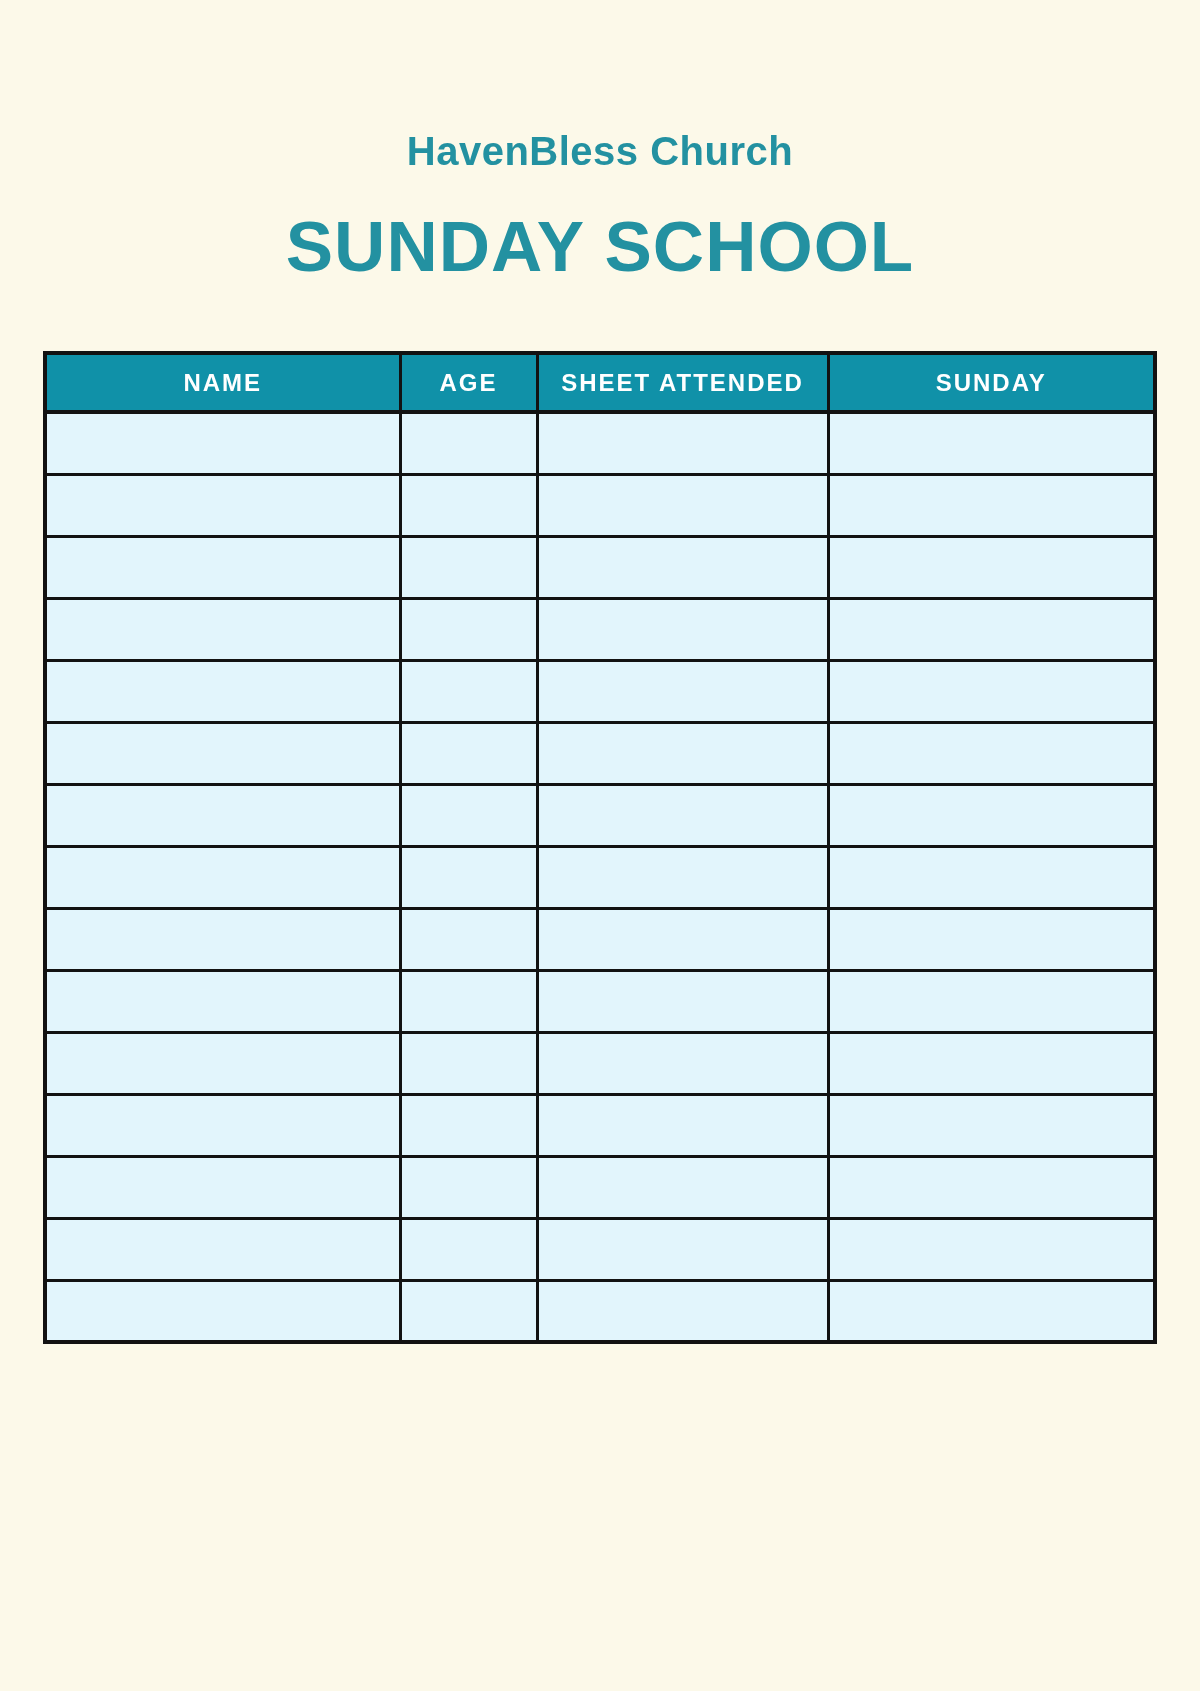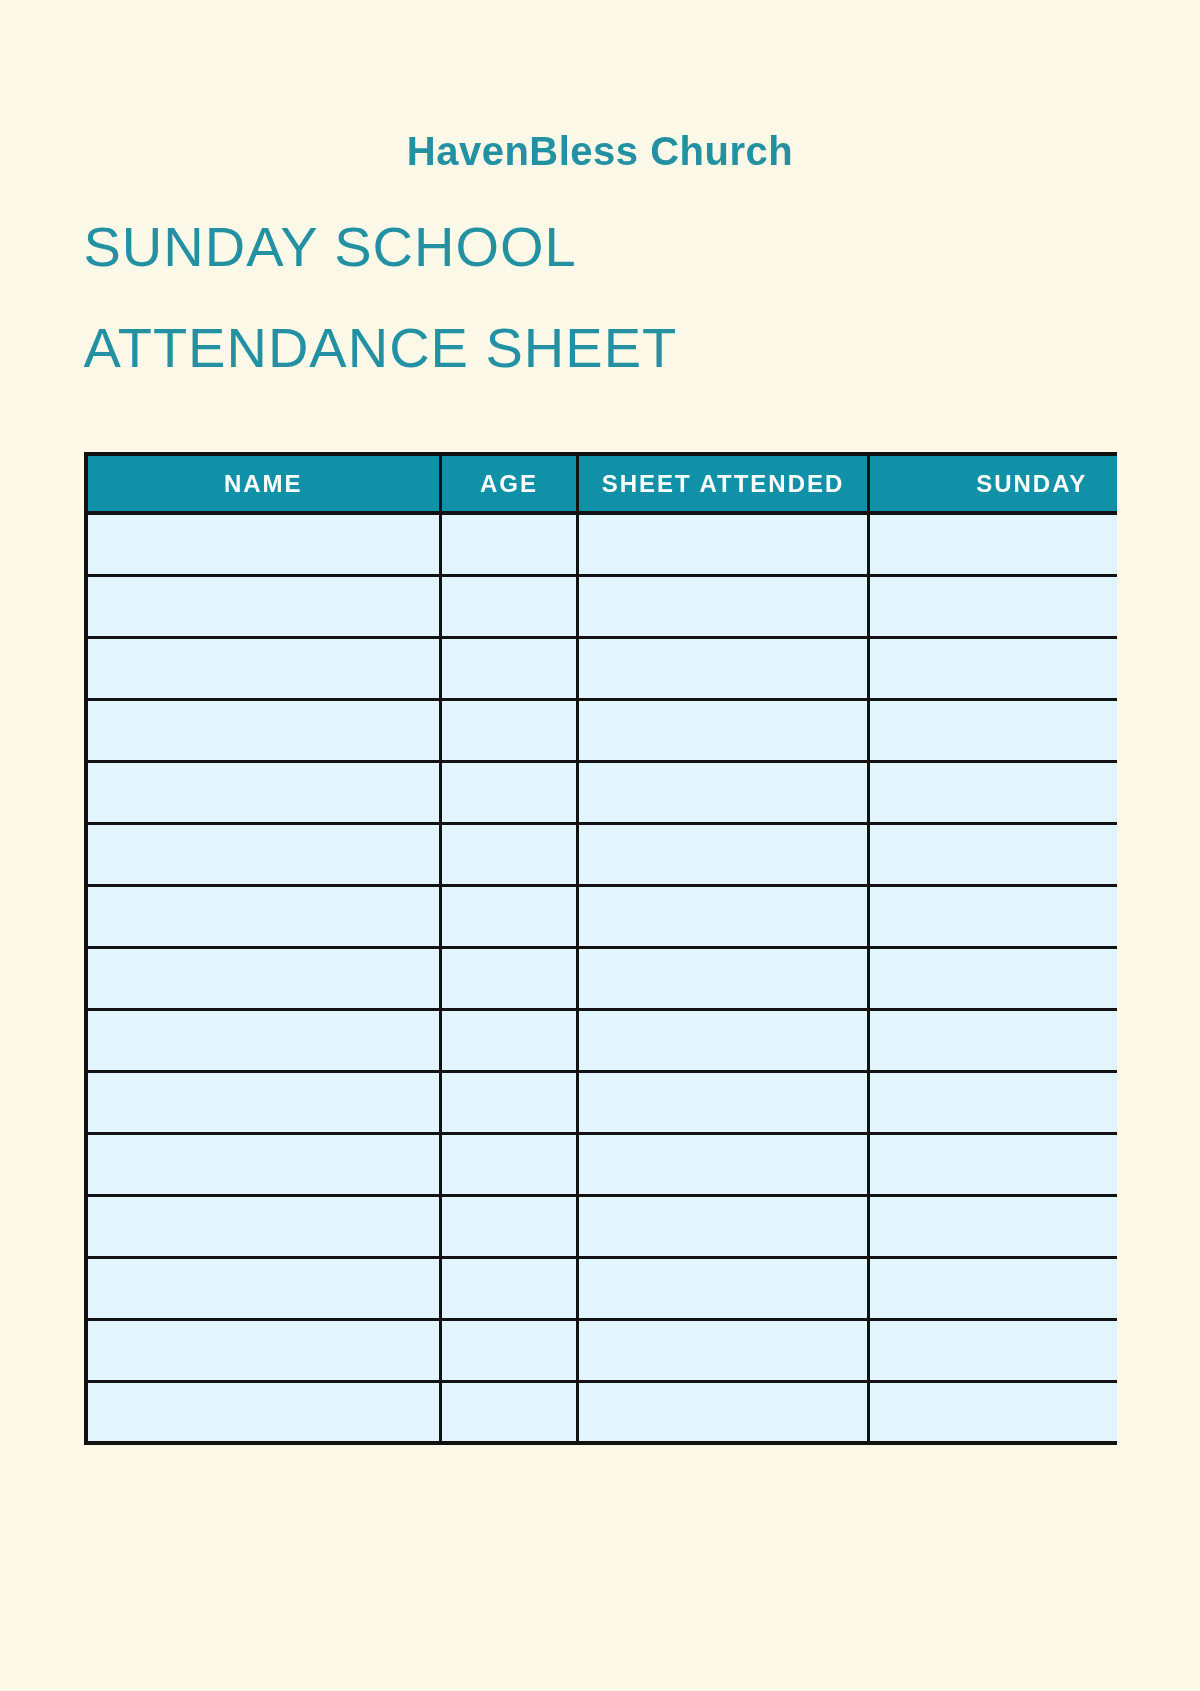--- a/index.html
+++ b/index.html
@@ -10,41 +10,41 @@
     --row-bg: #E2F5FC;
     --border: #121212;
   }
   * { margin: 0; padding: 0; box-sizing: border-box; }
   html, body { background: var(--bg); }
   body {
     font-family: "Liberation Sans", "DejaVu Sans", sans-serif;
   }
   .page {
     position: relative;
-    width: 1033px;
+    width: 1200px;
     height: 1691px;
     margin: 0 auto;
     background: var(--bg);
     padding-top: 128px;
     overflow: hidden;
   }
   .org-name {
     text-align: center;
     color: var(--accent);
     font-size: 40px;
     font-weight: bold;
     letter-spacing: 0.5px;
     line-height: 46px;
   }
   .main-title {
     margin-top: 22px;
-    text-align: left;
+    text-align: center;
     color: var(--accent);
-    font-size: 56px;
-    font-weight: normal;
+    font-size: 71px;
+    font-weight: bold;
     line-height: 101px;
     letter-spacing: 1px;
   }
   .main-title span { display: block; }
   table.attendance {
     margin: 54px auto 8px auto;
     width: 1114px;
     table-layout: fixed;
     border-collapse: collapse;
     background: var(--row-bg);
@@ -71,21 +71,20 @@
 </style>
 </head>
 <body>
 
 <div class="page">
 
   <div class="org-name">HavenBless Church</div>
 
   <h1 class="main-title">
     <span>SUNDAY SCHOOL</span>
-    <span>ATTENDANCE SHEET</span>
   </h1>
 
   <table class="attendance">
     <colgroup>
         <col style="width: 355px;">
         <col style="width: 137px;">
         <col style="width: 291px;">
         <col style="width: 327px;">
       </colgroup>
     <thead>

